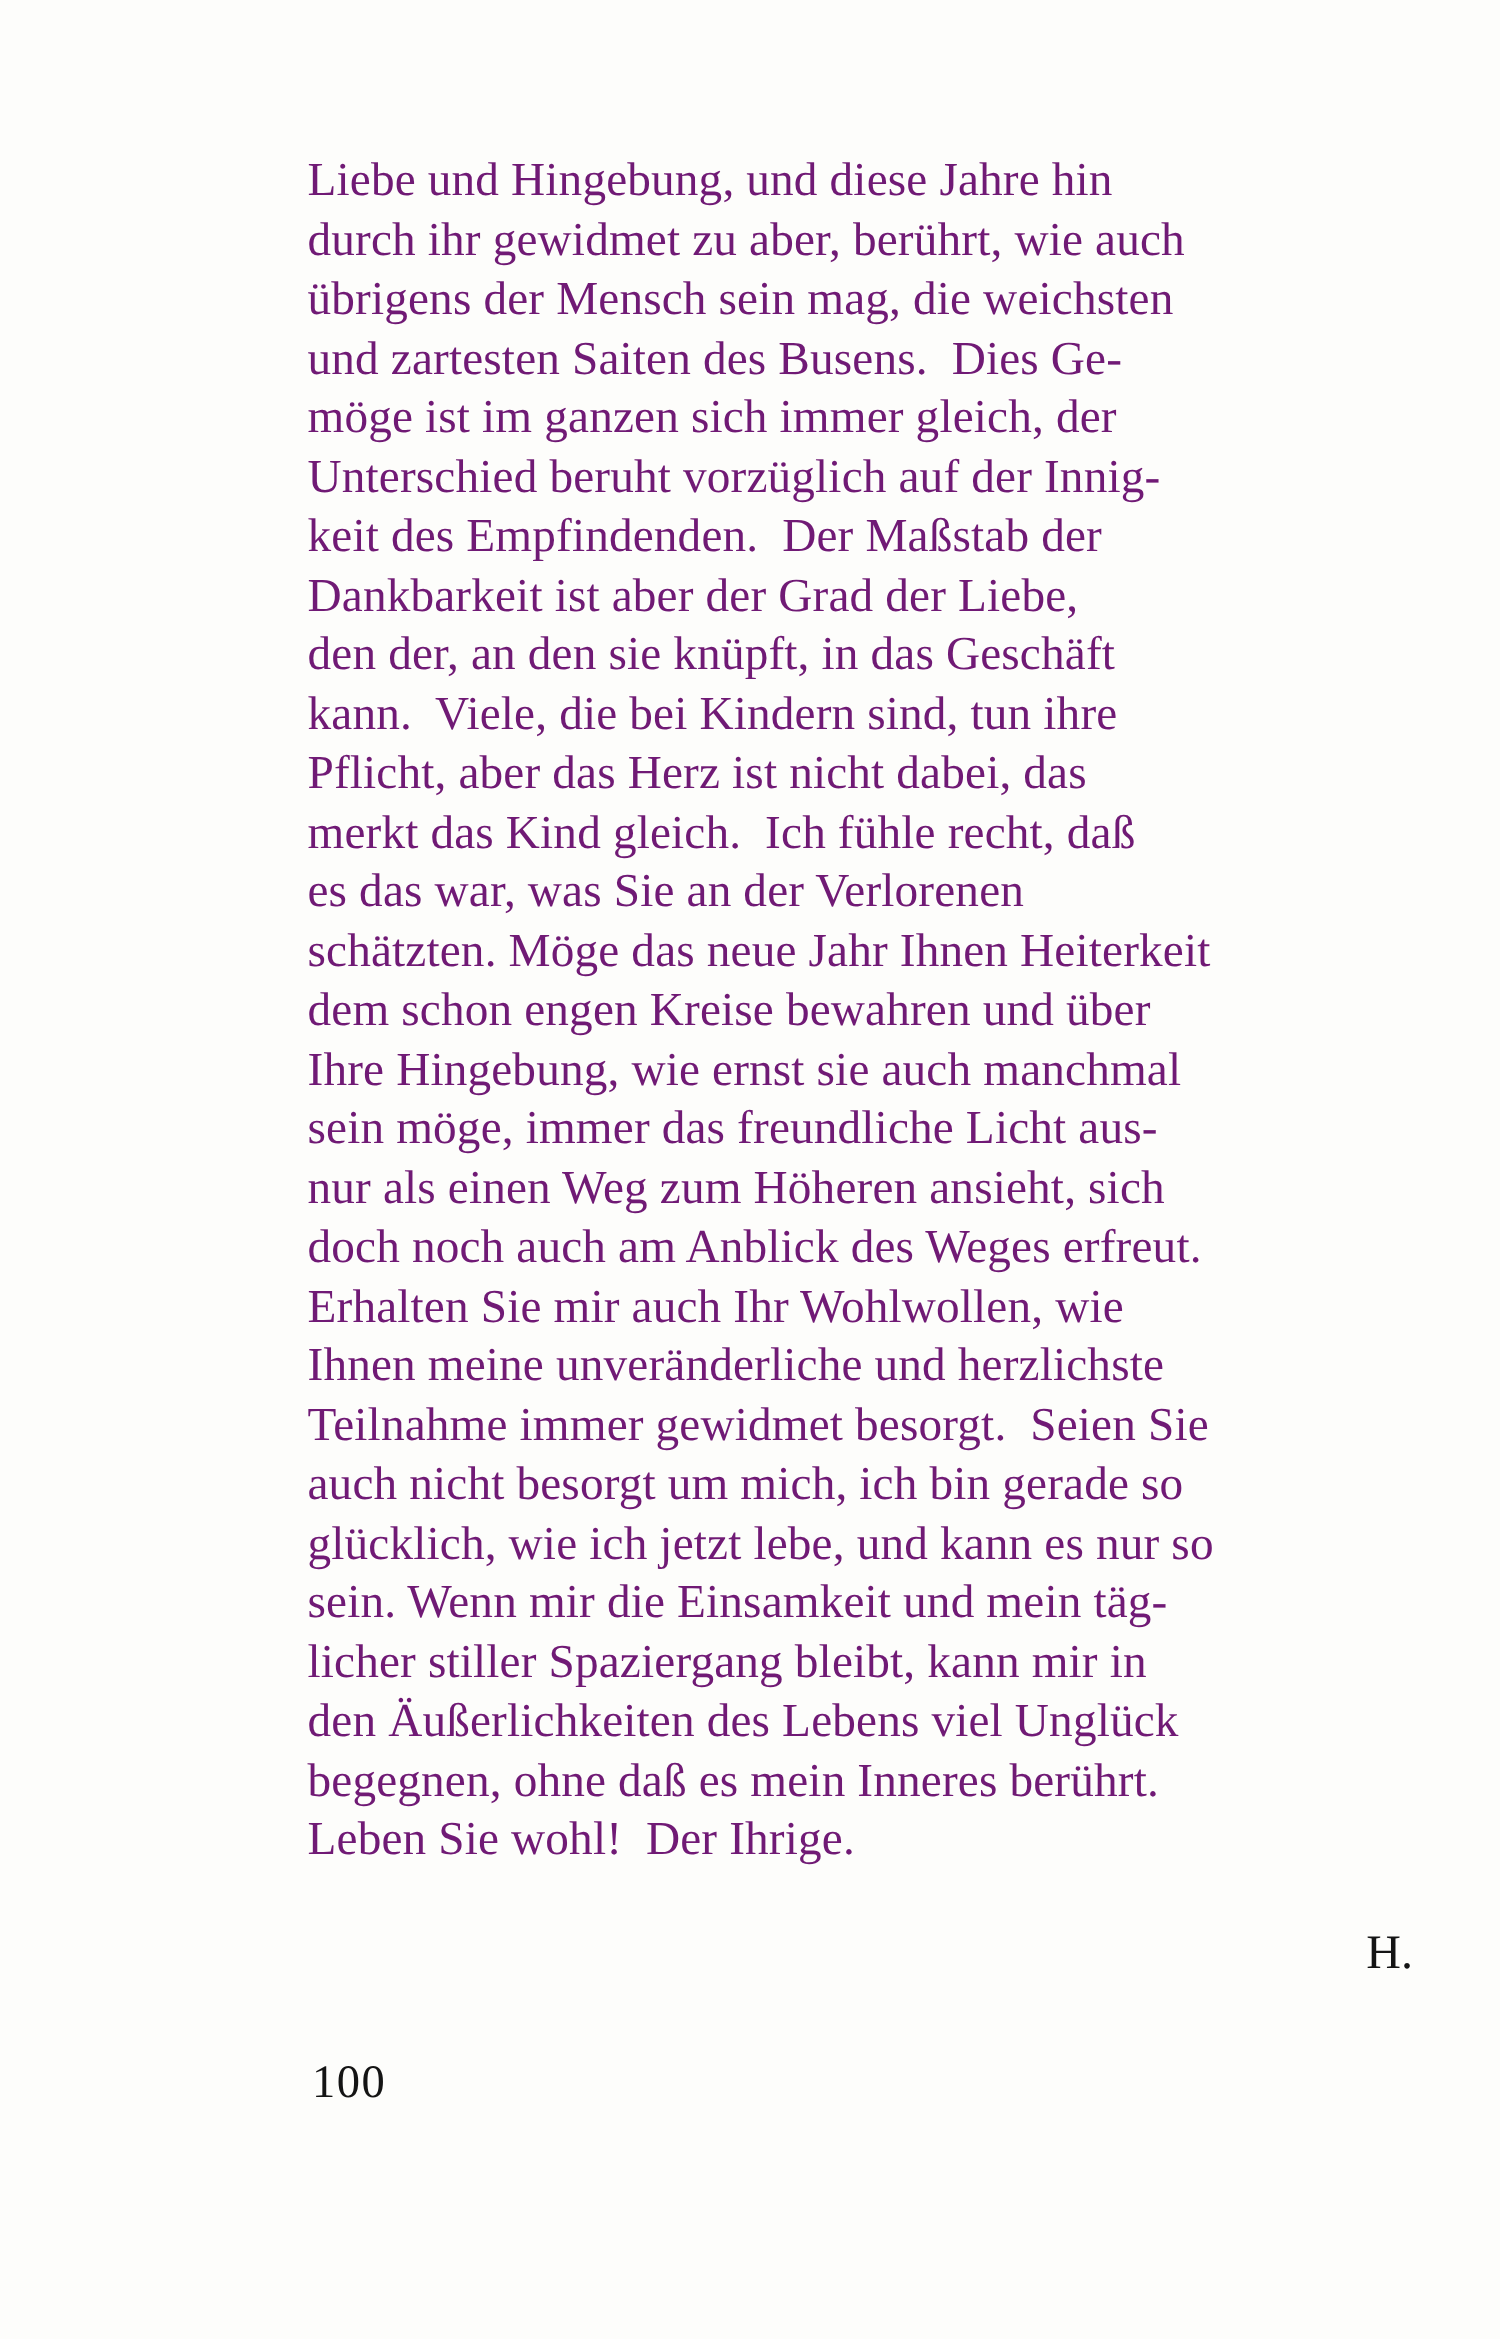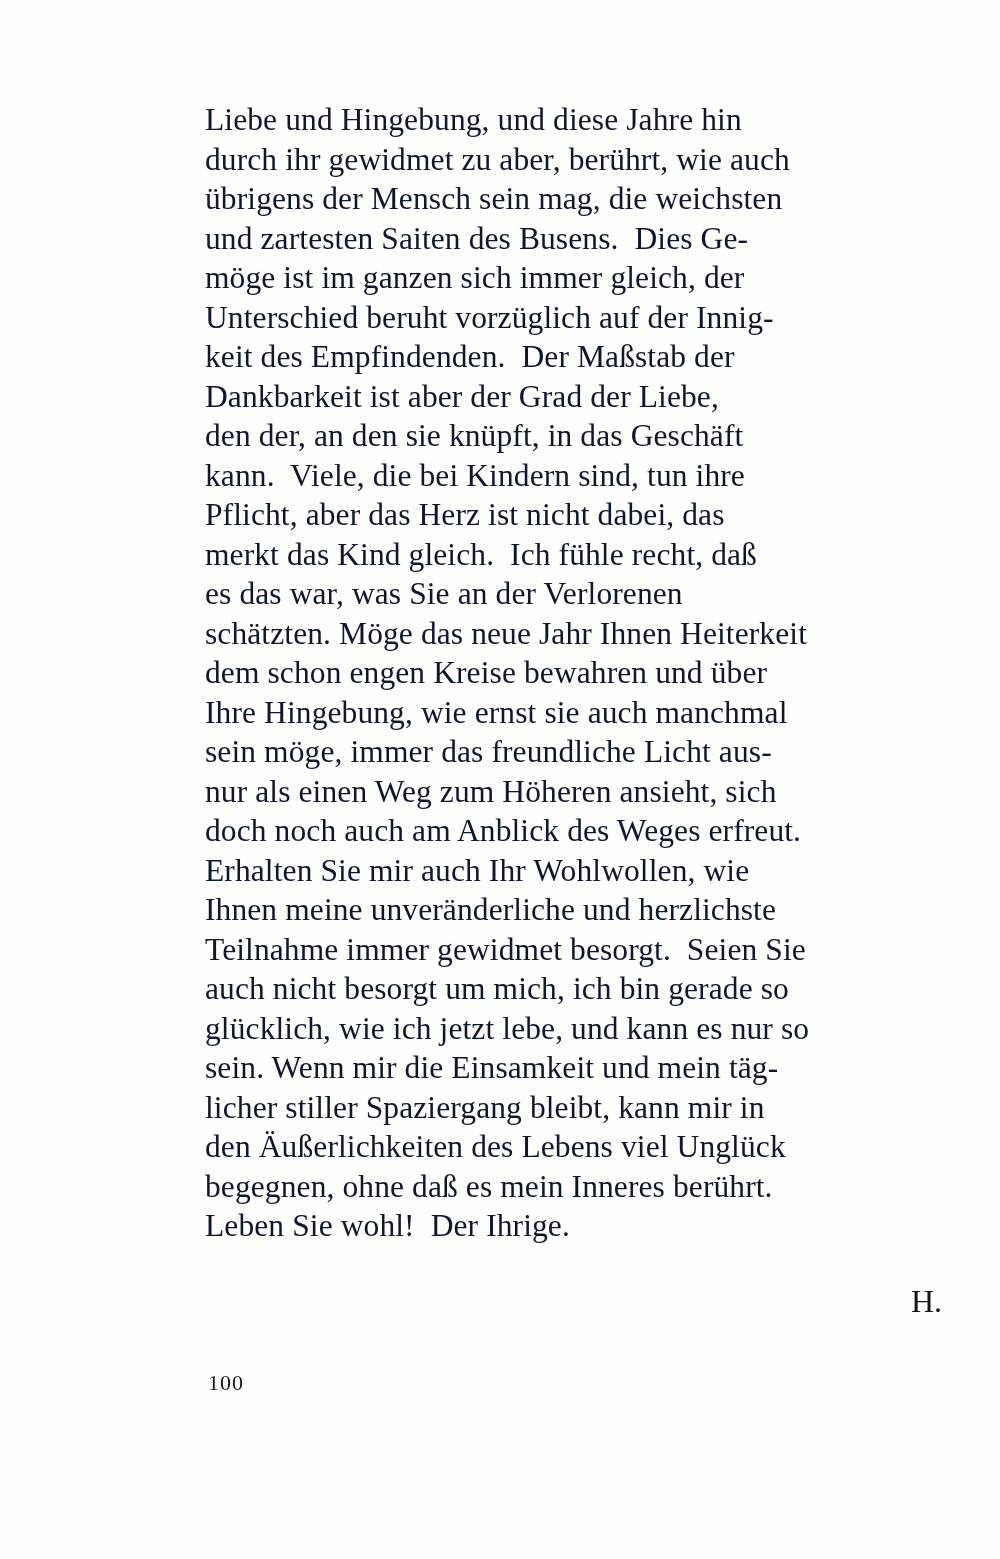--- a/index.html
+++ b/index.html
@@ -29,40 +29,40 @@
     position: absolute;
     left: 205px;
     top: 100px;
     width: 740px;
   }
 
   .line {
     font-size: 31.5px;
     line-height: 39.5px;
     letter-spacing: 0.1px;
-    color: #0f172a;
+    color: #701a75;
     white-space: pre;
     font-family: "Liberation Serif", serif;
   }
 
   .signature {
     position: absolute;
     right: 58px;
     top: 1282px;
     font-size: 32px;
     line-height: 38px;
     color: #141414;
     font-family: "Liberation Serif", serif;
   }
 
   .folio {
     position: absolute;
     left: 208px;
     top: 1370px;
-    font-size: 22px;
+    font-size: 31px;
     color: #141414;
     letter-spacing: 1px;
     font-family: "Liberation Serif", serif;
   }
 
   .page-edge {
     position: absolute;
     left: 0; top: 0;
     width: 1000px; height: 1559px;
     pointer-events: none;

